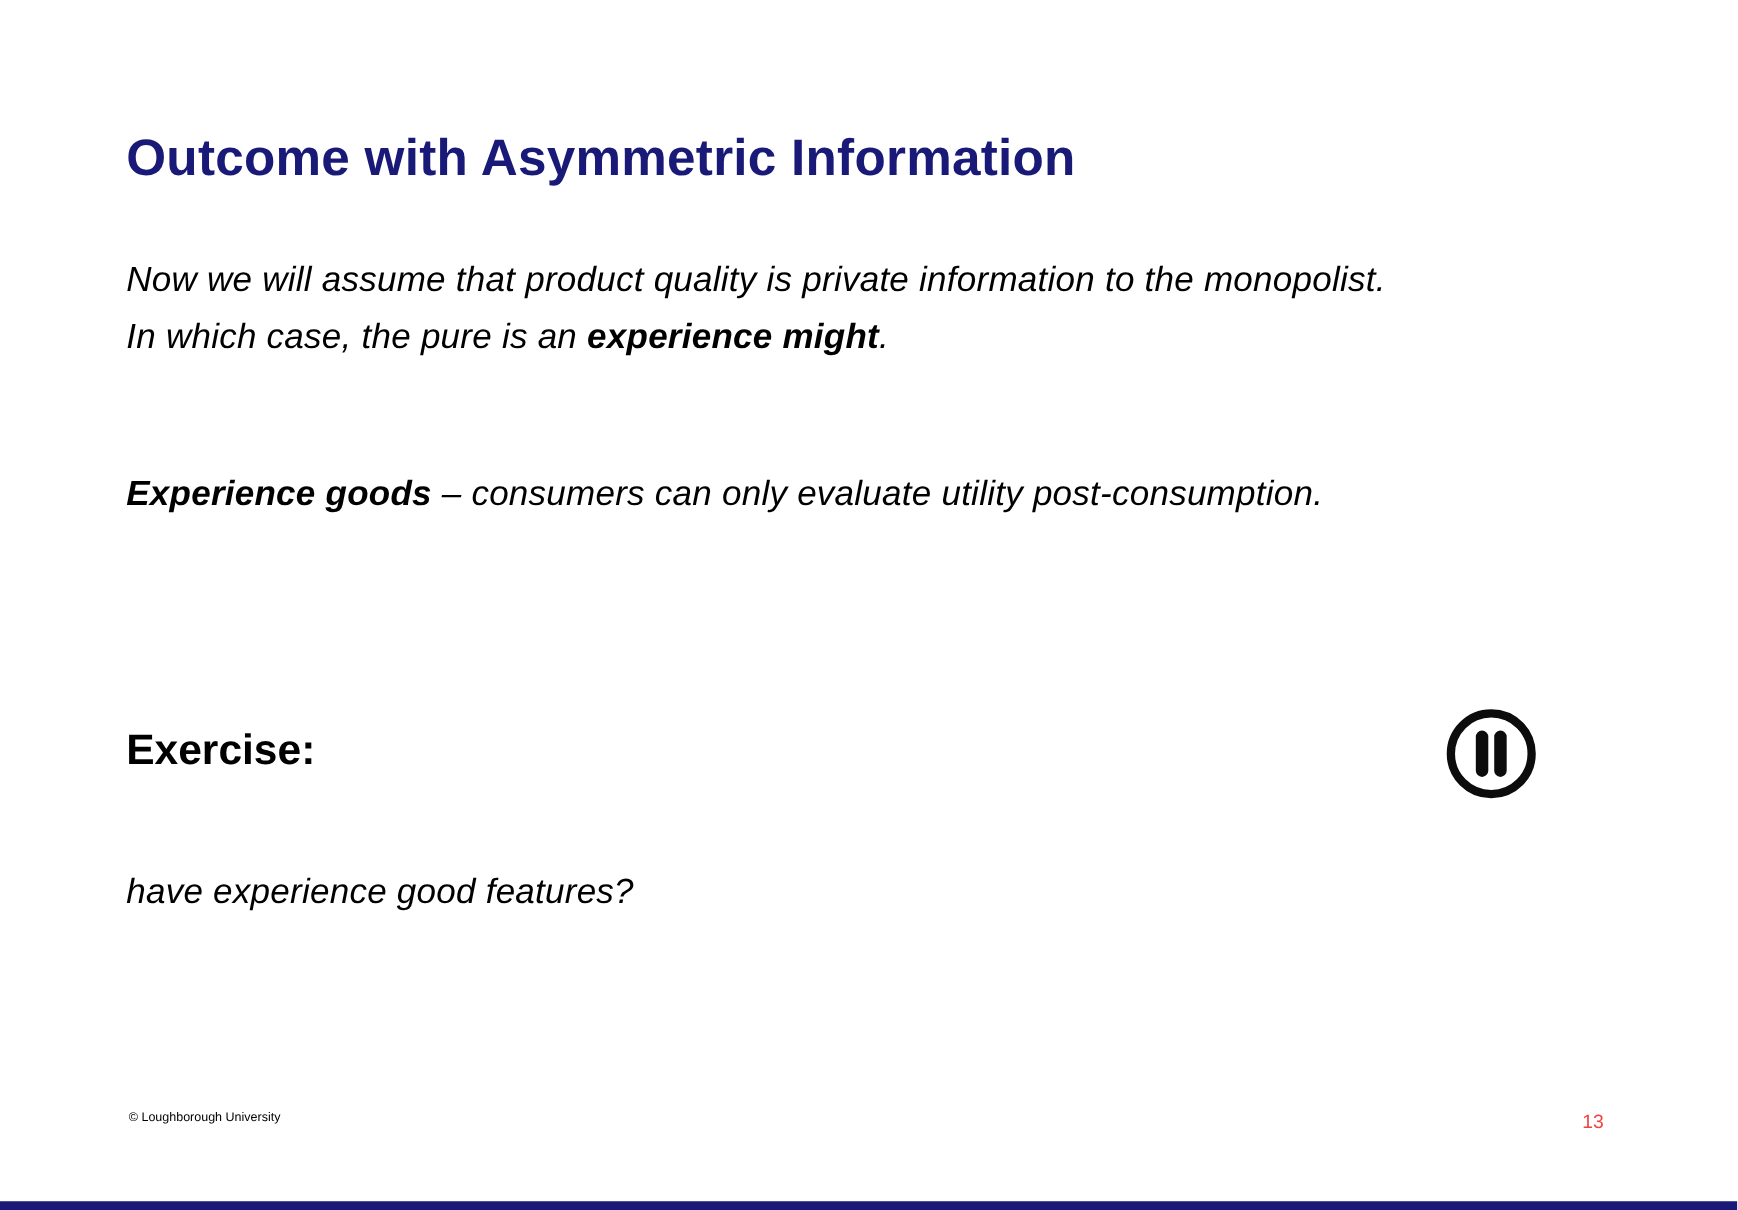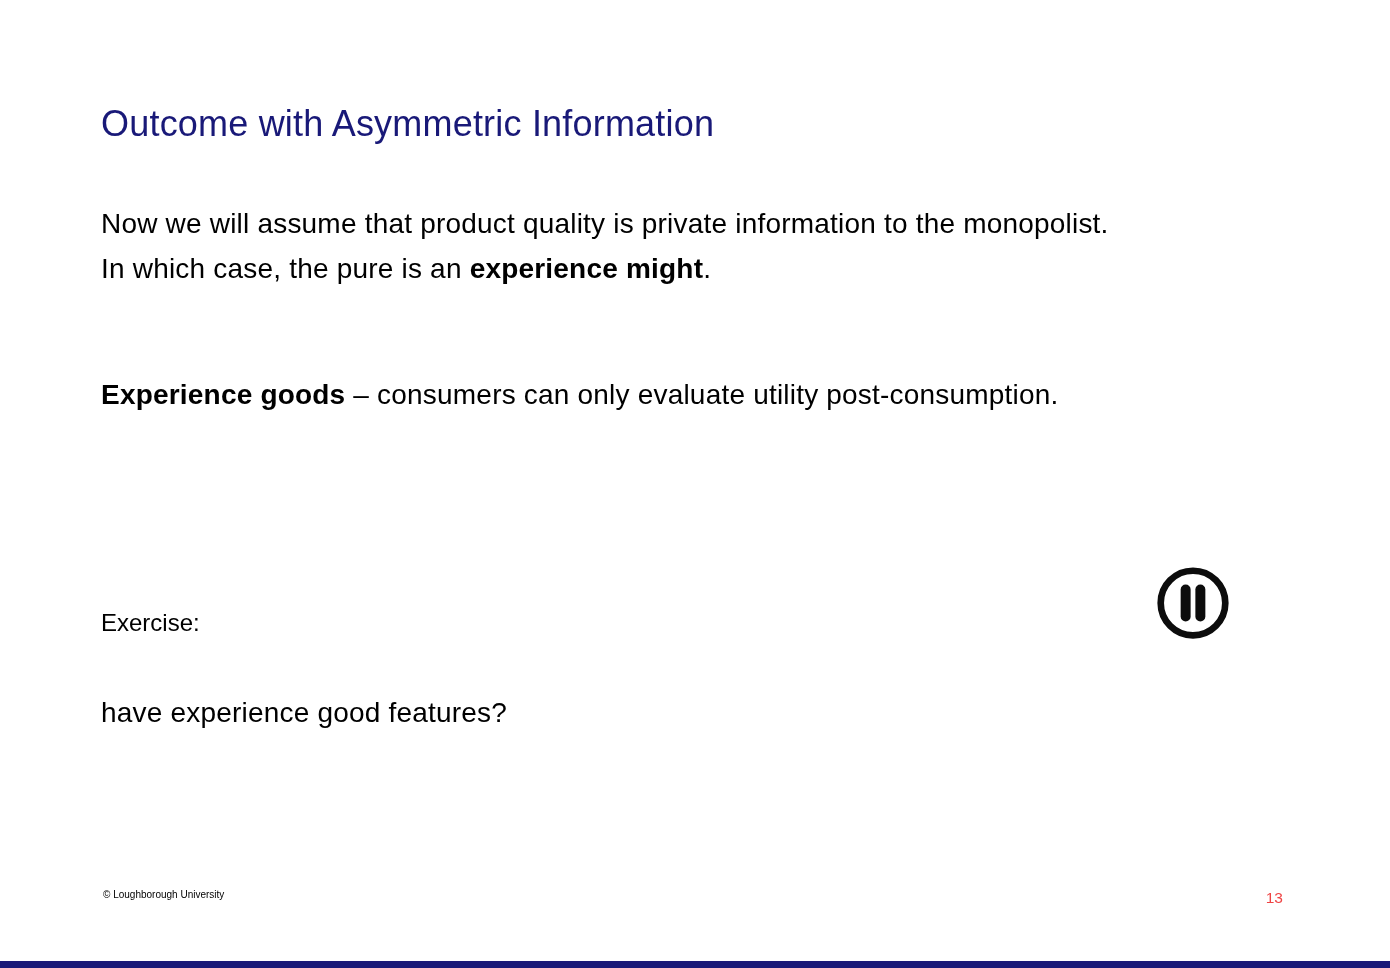--- a/index.html
+++ b/index.html
@@ -10,46 +10,45 @@
     height: 968px;
     background: #ffffff;
     font-family: "Liberation Sans", sans-serif;
     color: #000000;
     overflow: hidden;
   }
   .slide-title {
     position: absolute;
     left: 101px;
     top: 103px;
-    font-size: 36px;
-    font-weight: 400;
+    font-size: 41px;
+    font-weight: 700;
     color: #191978;
     letter-spacing: 0.2px;
     white-space: nowrap;
   }
   .para {
     position: absolute;
     left: 101px;
     font-size: 28px;
     line-height: 45px;
     color: #000000;
     letter-spacing: 0.2px;
   }
-  .para .line { white-space: nowrap; }
+  .para .line { white-space: nowrap; font-style: italic; }
   .bold { font-weight: 700; }
   #para-intro { top: 201px; }
   #para-definition { top: 372px; }
   #exercise-heading {
     position: absolute;
     left: 101px;
     top: 581px;
-    font-size: 24px;
-    font-weight: 400;
+    font-size: 34px;
+    font-weight: 700;
     white-space: nowrap;
-    margin-top: 28px;
   }
   #para-question { top: 690px; }
   .pause-icon-wrap {
     position: absolute;
     left: 1155px;
     top: 565px;
     width: 76px;
     height: 76px;
     cursor: pointer;
   }

